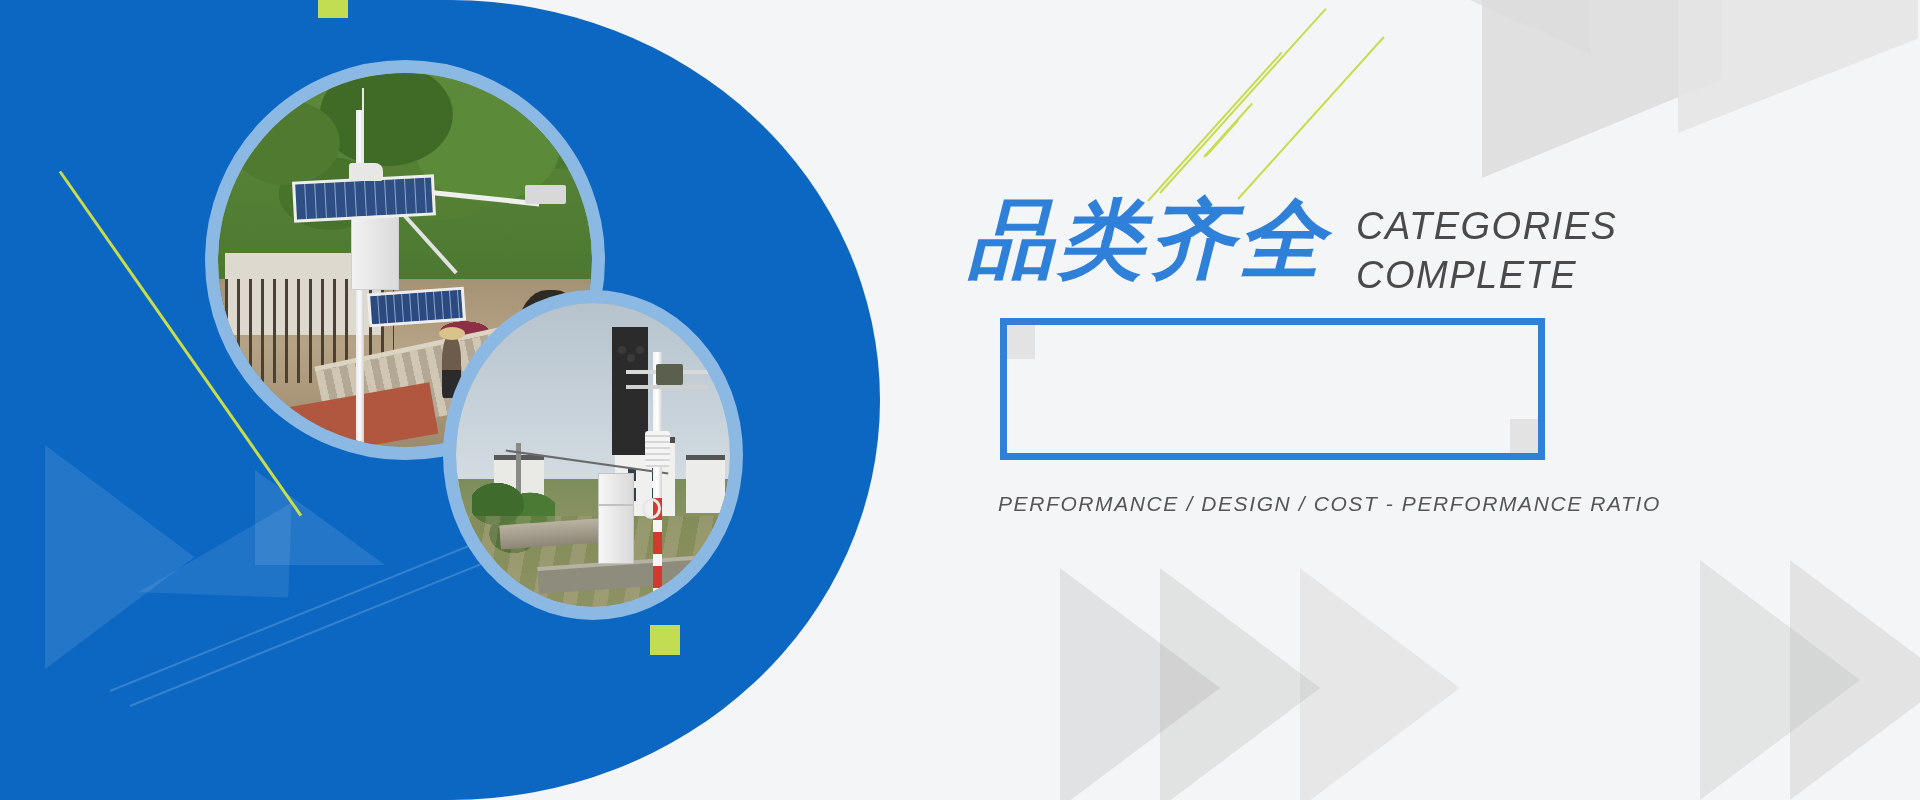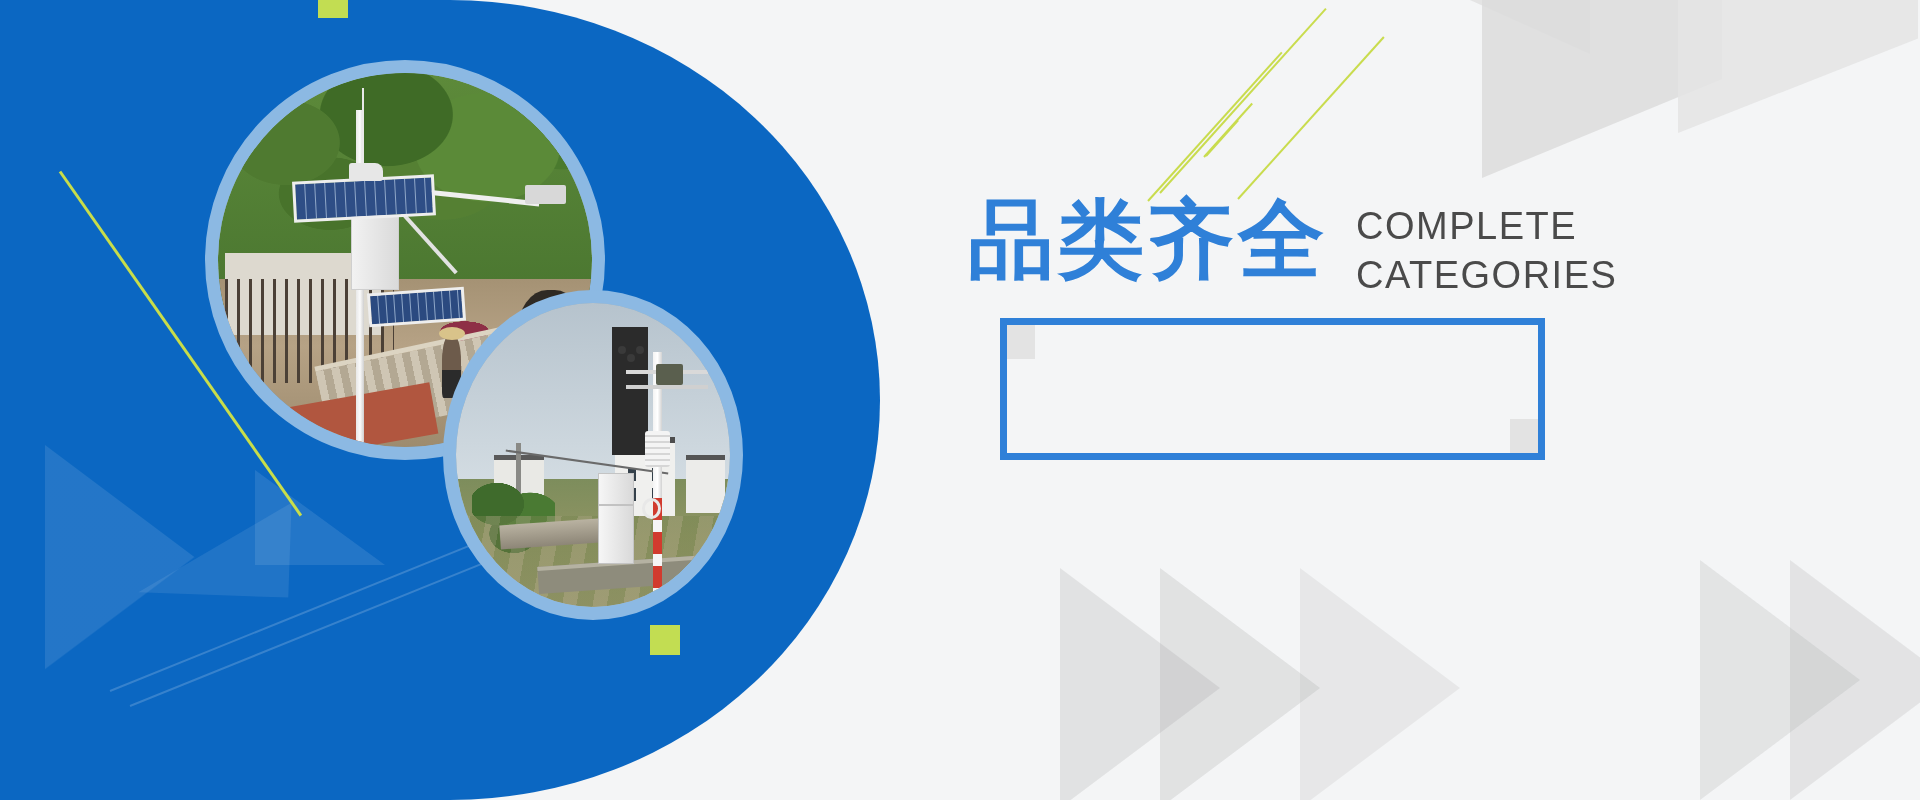--- a/index.html
+++ b/index.html
@@ -360,20 +360,21 @@
   
   .yg-cluster { position:absolute; left:1100px; top:0; width:280px; height:220px; }
   .yg { position:absolute; background:#c9dc4e; height:2px; transform-origin:left center; }
 
   
   .content {
     position:absolute;
     left:968px; top:0;
     width:900px; height:799px;
     z-index:10;
+    font-style:italic;
   }
 
   .headline-row {
     position:absolute;
     left:0; top:196px;
     display:flex;
     align-items:flex-start;
   }
   .headline-cn {
     font-size:86px;
@@ -527,26 +528,27 @@
   <div class="play-tri pt-2"></div>
   <div class="play-tri pt-3"></div>
   <div class="play-tri pt-4"></div>
   <div class="play-tri pt-5"></div>
 
   <div class="content">
 
     <div class="headline-row">
       <div class="headline-cn">品类齐全</div>
       <div class="headline-en">
+        <div>CATEGORIES</div>
         <div>COMPLETE</div>
-        <div>CATEGORIES</div>
       </div>
     </div>
 
     <div class="subtitle-box">
       <span class="corner-mark cm-tl"></span>
       <span class="corner-mark cm-br"></span>
     </div>
 
 
+    <div class="tagline">PERFORMANCE / DESIGN / COST - PERFORMANCE RATIO</div>
 
   </div>
 </div>
 
 </body></html>

